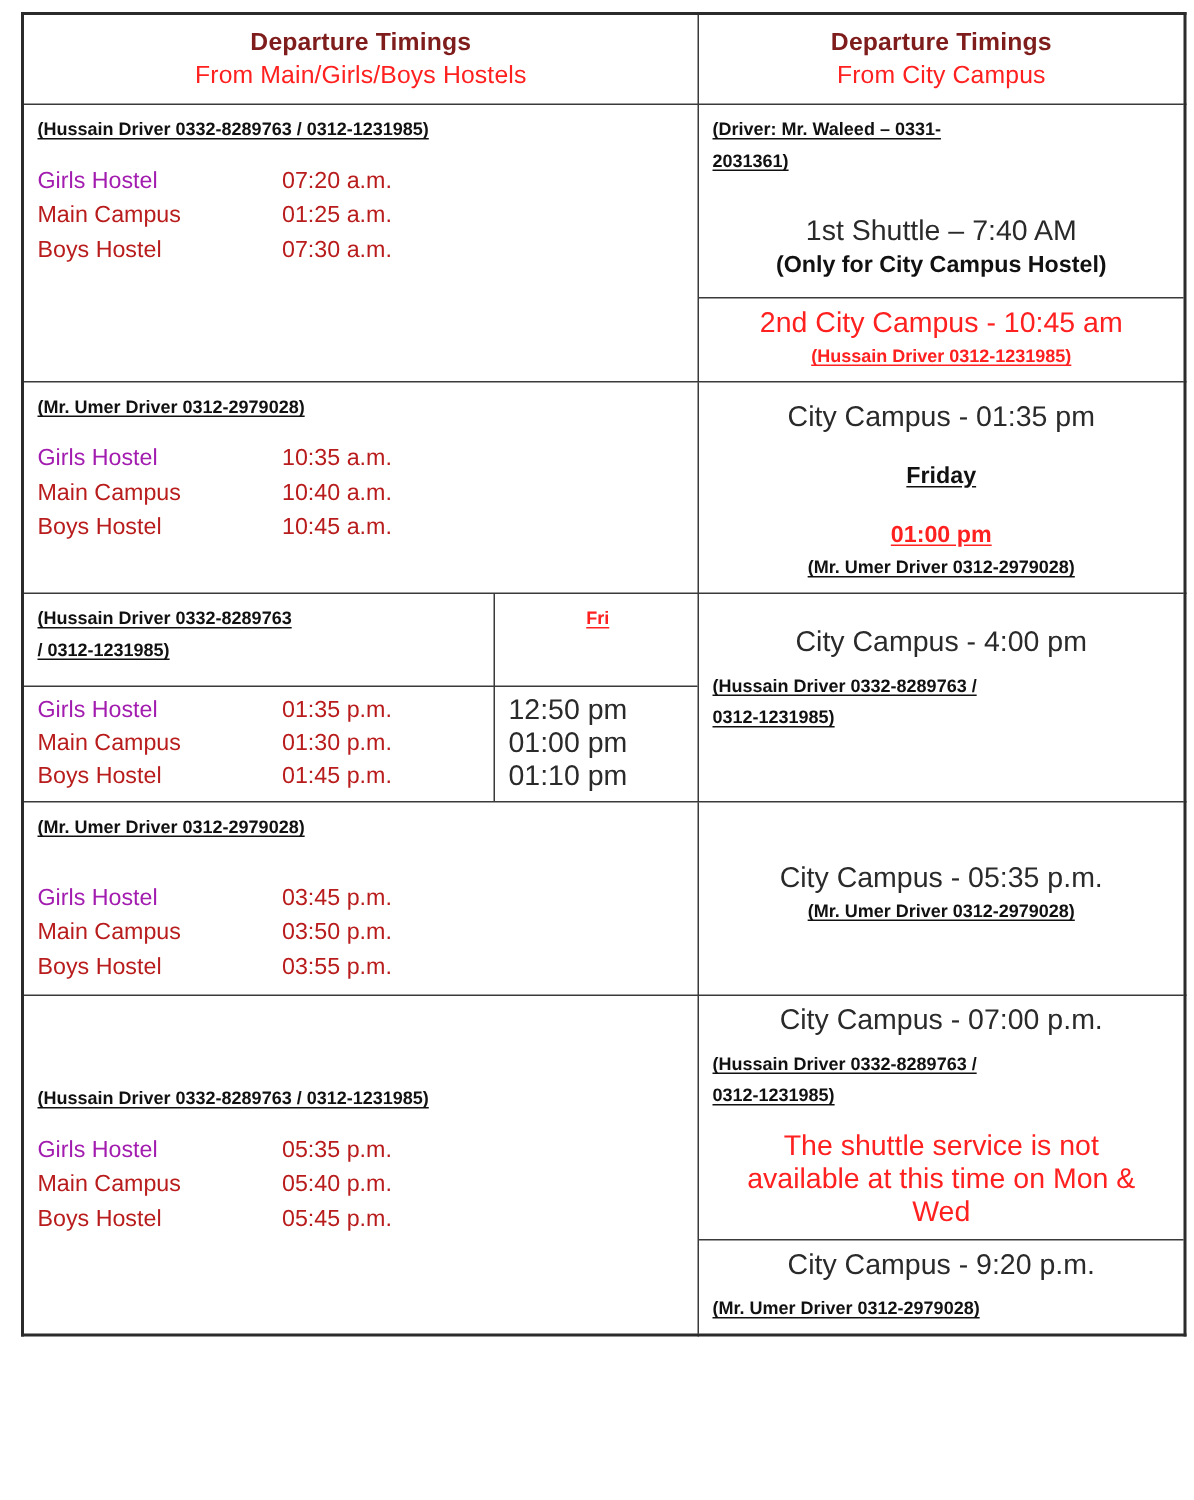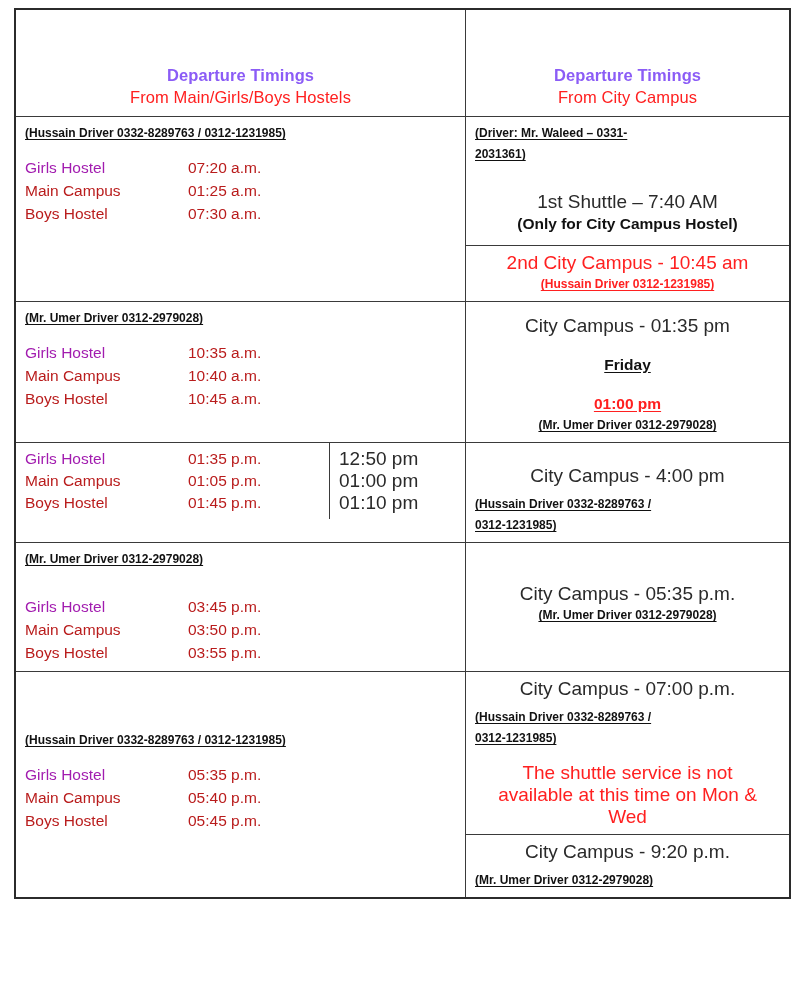--- a/index.html
+++ b/index.html
@@ -28,26 +28,25 @@
   }
   .colL{width:449px;}
   .colR{width:323px;}
 
   
   .hdr{
     text-align:center;
     padding:7px 4px 8px 4px;
   }
   .hdr .l1{
-    color:#8b5cf6;
+    color:#7f1d1d;
     font-weight:bold;
     font-size:16.5px;
     line-height:22px;
     letter-spacing:.1px;
-    margin-top:47px;
   }
   .hdr .l2{
     color:#ff2020;
     font-weight:normal;
     font-size:16.5px;
     line-height:22px;
     letter-spacing:.1px;
   }
 
   
@@ -221,32 +220,46 @@
         <div class="plainb center und red">01:00 pm</div>
         <div class="drv center">(Mr. Umer Driver 0312-2979028)</div>
       </div>
     </td>
   </tr>
 
   <tr>
     <td class="colL">
       <table class="sub">
         <tbody>
+                <tr class="top">
+          <td class="a">
+            <div class="cellpad">
+              <div class="drv">(Hussain Driver 0332-8289763</div>
+              <div class="drv">/ 0312-1231985)</div>
+              <div class="spacer-sm"></div>
+            </div>
+          </td>
+          <td class="b">
+            <div class="cellpad center">
+              <div class="drv red center">Fri</div>
+            </div>
+          </td>
+        </tr>
         <tr>
           <td class="a">
             <div class="cellpad" style="padding-top:5px;padding-bottom:5px;">
               <table class="stops">
                 <tbody>
                           <tr class="first">
                   <td class="name">Girls Hostel</td>
                   <td class="time">01:35 p.m.</td>
                 </tr>
                 <tr>
                   <td class="name">Main Campus</td>
-                  <td class="time">01:05 p.m.</td>
+                  <td class="time">01:30 p.m.</td>
                 </tr>
                 <tr>
                   <td class="name">Boys Hostel</td>
                   <td class="time">01:45 p.m.</td>
                 </tr>
               </tbody>
                       </table>
             </div>
           </td>
           <td class="b">

